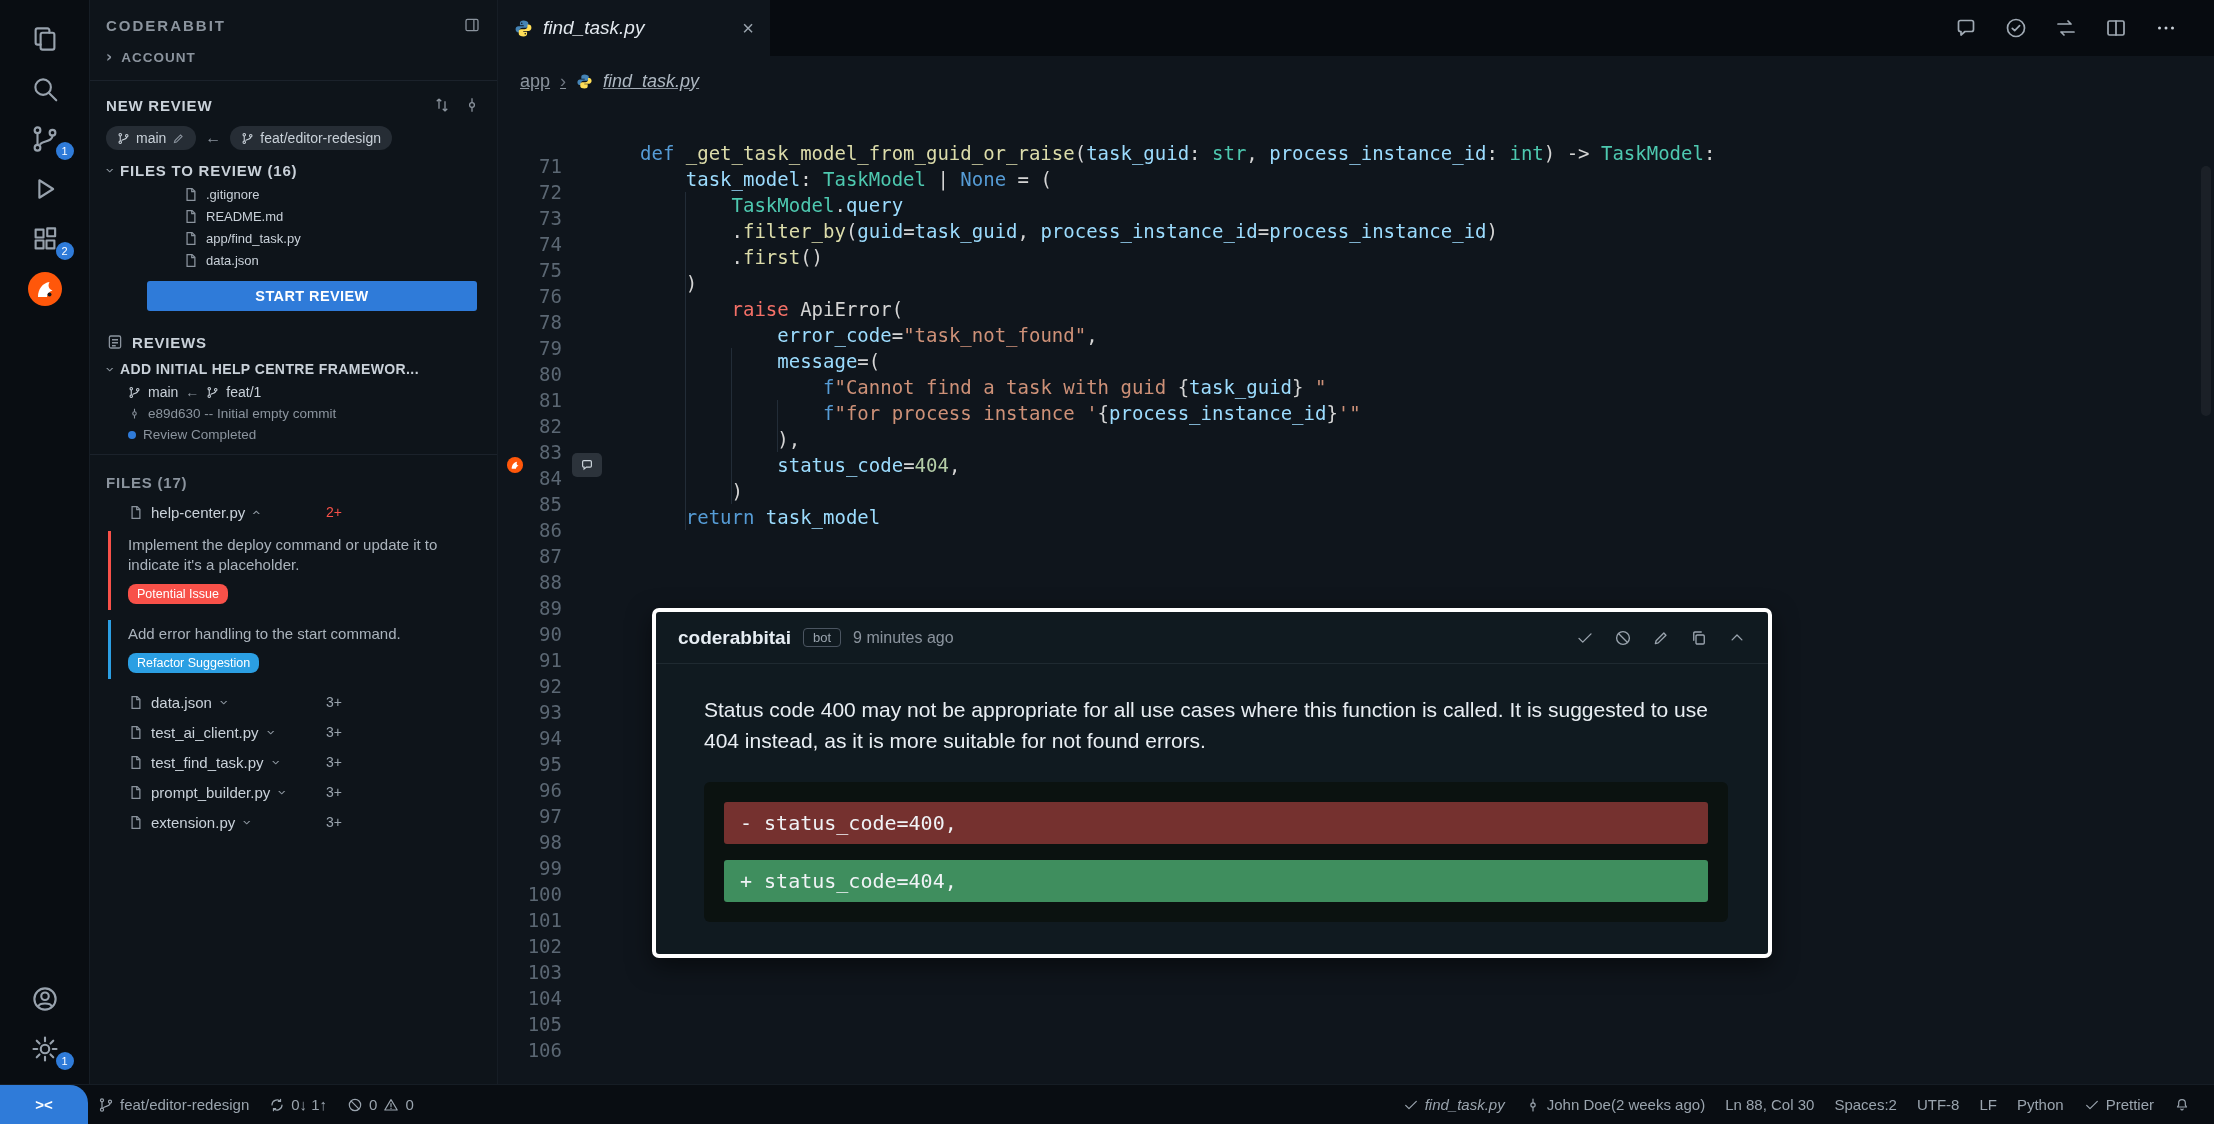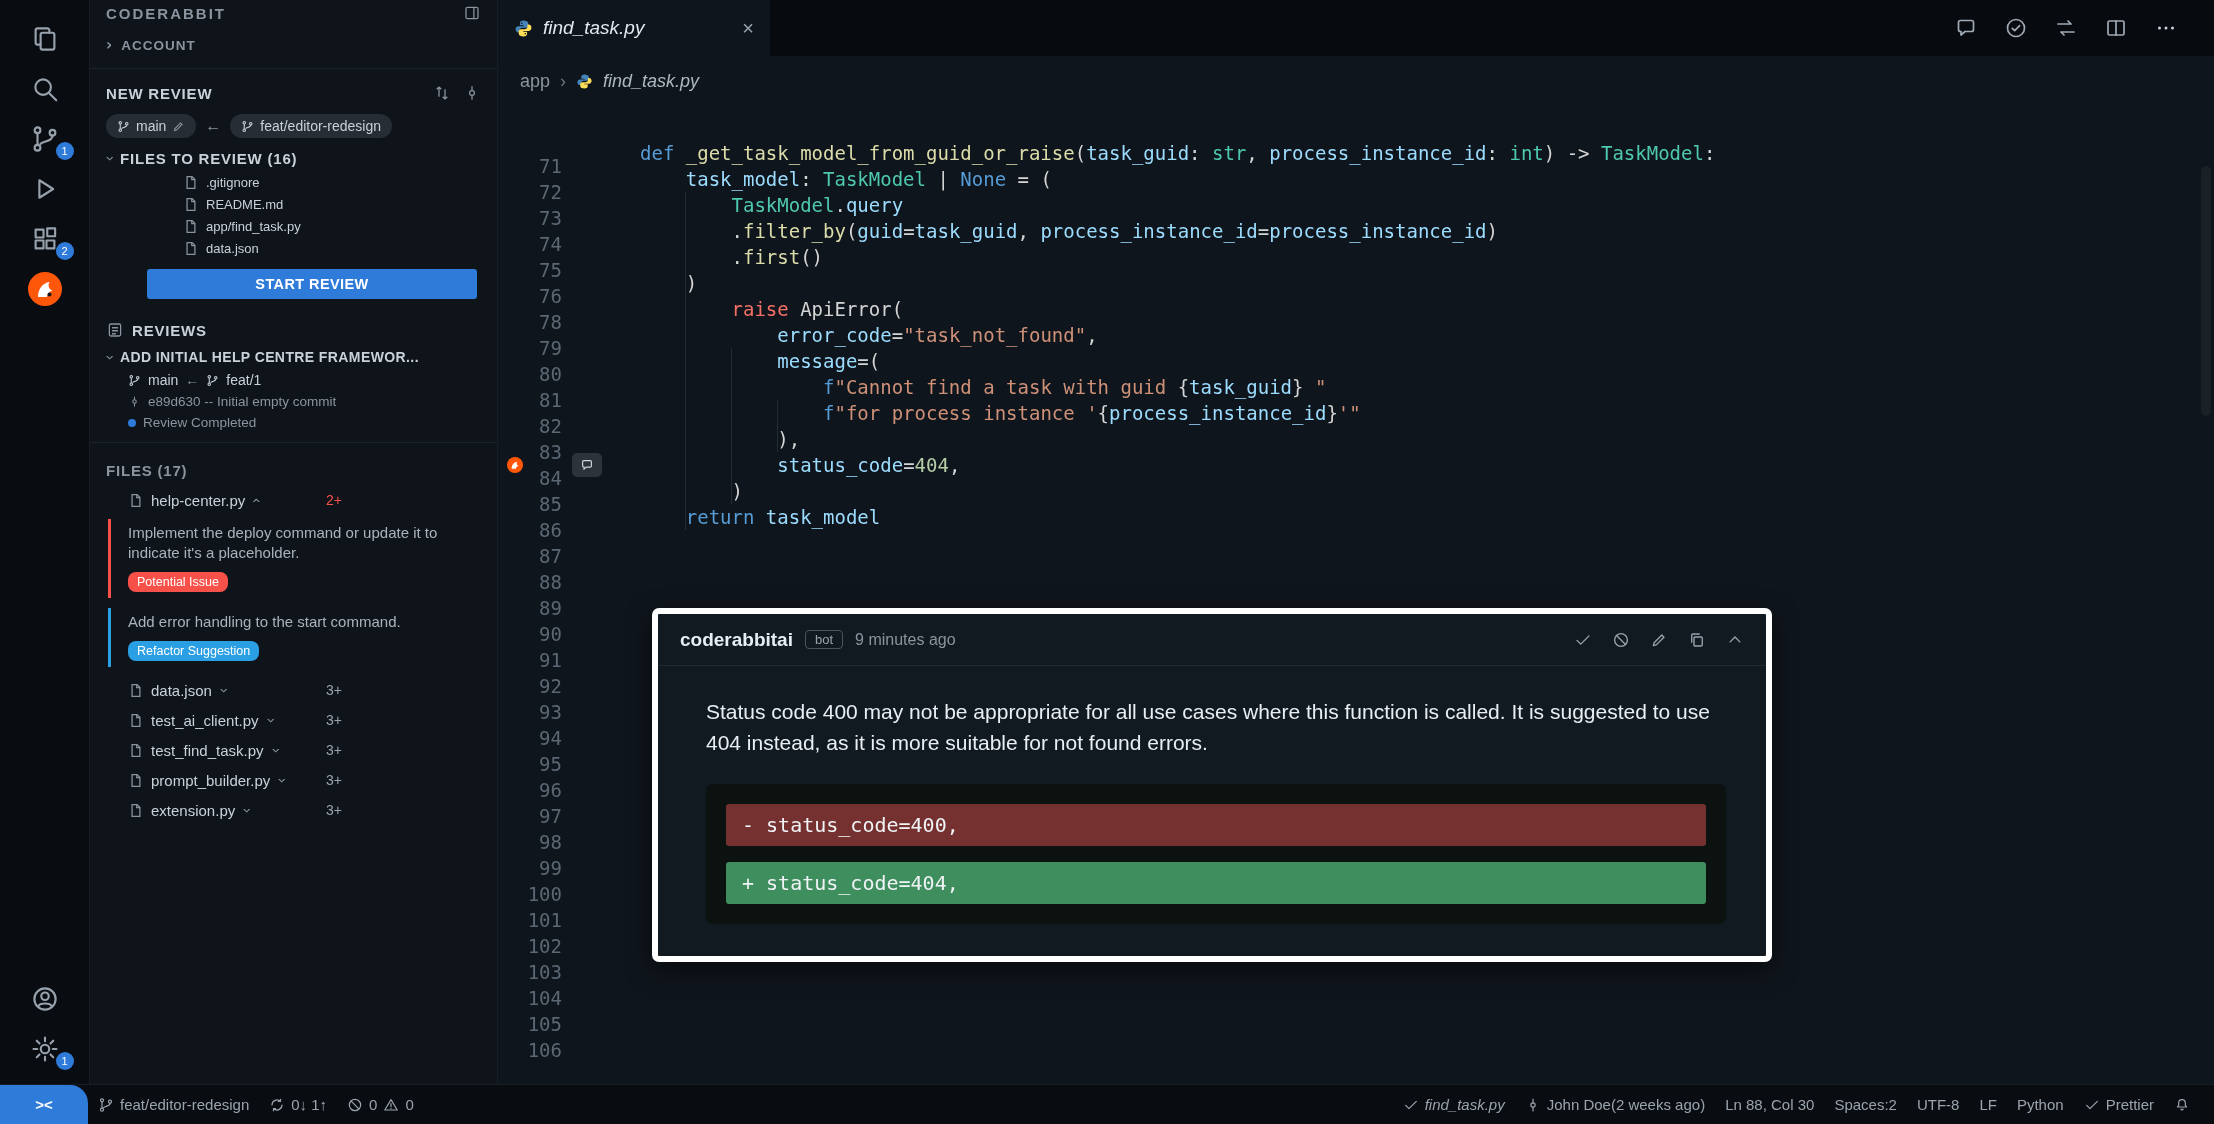--- a/index.html
+++ b/index.html
@@ -12,21 +12,21 @@
     display:flex; flex-direction:column; align-items:center; padding:14px 0 10px; flex:none; }
   .act { position:relative; width:90px; height:50px; display:flex; align-items:center; justify-content:center;
     background:none; border:none; cursor:pointer; color:#98a2ad; }
   .act svg.aic { width:30px; height:30px; fill:none; stroke:currentColor; stroke-width:1.7; stroke-linecap:round; stroke-linejoin:round; }
   .abadge { position:absolute; right:16px; bottom:4px; min-width:18px; height:18px; border-radius:9px;
     background:var(--accent,#2f7bd9); color:#fff; font-size:11px; line-height:18px; text-align:center; padding:0 4px; }
   .act-bottom { margin-top:auto; display:flex; flex-direction:column; }
 
   
   .sidebar { width:408px; background:#0e141a; border-right:1px solid #161d25; flex:none; overflow:hidden; font-size:14.5px; }
-  .sb-title-row { display:flex; justify-content:space-between; align-items:center; padding:4px 16px 10px; }
+  .sb-title-row { display:flex; justify-content:space-between; align-items:center; padding:16px 16px 10px; }
   .sb-title { font-size:15px; font-weight:bold; letter-spacing:2px; color:#8b949e; }
   .hicon { width:18px; height:18px; fill:none; stroke:#8b949e; stroke-width:1.7; cursor:pointer; }
   .sb-account { display:flex; align-items:center; gap:8px; padding:6px 16px; color:#8b949e;
     font-size:13.5px; font-weight:bold; letter-spacing:1px; cursor:pointer; }
   .divider { height:1px; background:#1b222b; margin:9px 0; }
   .chev { display:inline-block; color:#8b949e; font-family:"DejaVu Sans",sans-serif; font-size:15px; line-height:1; }
   .chev.d { transform:rotate(90deg); }
   .chev.u { transform:rotate(-90deg); }
   .nr-head { display:flex; justify-content:space-between; align-items:center; padding:6px 16px 4px; }
   .sec-label { font-size:15px; font-weight:bold; letter-spacing:0.8px; color:#c9d1d9; }
@@ -63,41 +63,41 @@
   .chip.refactor { background:var(--info,#2b9fe3); }
 
   
   .editor { flex:1; display:flex; flex-direction:column; background:#0f151c; min-width:0; }
   .tabbar { height:56px; background:#070b10; display:flex; align-items:stretch; flex:none; }
   .tab { width:272px; background:#0f151c; display:flex; align-items:center; gap:10px; padding:0 16px; cursor:pointer; }
   .tab-label { font-size:19px; font-style:italic; color:#e2e8ee; flex:1; }
   .tab-close { color:#9aa4ae; font-size:20px; line-height:1; cursor:pointer; }
   .editor-actions { margin-left:auto; display:flex; align-items:center; gap:26px; padding-right:36px; }
   .eaic { width:24px; height:24px; fill:none; stroke:#a0aab4; stroke-width:1.7; stroke-linecap:round; stroke-linejoin:round; cursor:pointer; }
-  .breadcrumb { height:50px; display:flex; align-items:center; gap:10px; padding-left:22px; font-size:18px; color:#8b949e; flex:none; }
+  .breadcrumb { height:50px; display:flex; align-items:center; gap:10px; padding-left:22px; font-size:18px; color:#8b949e; flex:none;text-decoration:underline; }
   .breadcrumb .file { font-style:italic; color:#aeb8c2; }
   .bsep { color:#6e7681; }
 
   .codearea { position:relative; flex:1; overflow:hidden; padding-top:34px;
     font-family:"DejaVu Sans Mono",monospace; font-size:19px; }
   .guide { position:absolute; width:1px; background:#222c37; z-index:0; }
   .crow { position:relative; z-index:1; display:flex; height:26px; line-height:26px; }
   .gutter { position:relative; width:142px; flex:none; }
   .lnum { position:absolute; left:0; top:0; width:64px; text-align:right; color:#5b6773;margin-top:13px; }
   .grabbit { position:absolute; left:8px; top:4px; }
   .gut-comment { position:absolute; left:74px; top:1px; width:30px; height:24px; background:#2c333b; border-radius:5px;
     display:flex; align-items:center; justify-content:center; cursor:pointer; }
   .gut-comment svg { width:14px; height:14px; fill:none; stroke:#cfd7de; stroke-width:2; }
   .ctext { white-space:pre; }
   .td { color:#d4d4d4; } .tb { color:#569cd6; } .tc { color:#56b6c2; } .tt { color:#4ec9b0; }
   .ty { color:#dcdcaa; } .tv { color:#9cdcfe; } .ts { color:#ce9178; } .tr { color:#f47067; } .tn { color:#b5cea8;text-align:right; }
 
   
   .inline-widget { position:absolute; z-index:2; top:502px; left:154px; width:1120px; background:#101a20;
-    border:6px solid #ffffff; border-radius:7px; box-shadow:0 8px 24px rgba(0,0,0,.5);
+    border:4px solid #ffffff; border-radius:7px; box-shadow:0 8px 24px rgba(0,0,0,.5);
     font-family:"Liberation Sans","DejaVu Sans",sans-serif; }
   .iw-head { display:flex; align-items:center; gap:12px; height:52px; padding:0 22px; border-bottom:1px solid #1f2a31; }
   .iw-author { font-size:19px; font-weight:bold; color:#e6edf3; }
   .iw-bot { border:1px solid #4b5561; border-radius:4px; padding:1px 9px; font-size:13px; color:#9aa4ae; }
   .iw-time { font-size:16px; color:#8b949e; }
   .iw-actions { margin-left:auto; display:flex; align-items:center; gap:20px; }
   .iwic { width:18px; height:18px; fill:none; stroke:#9aa4ae; stroke-width:1.8; stroke-linecap:round; stroke-linejoin:round; cursor:pointer; }
   .iw-body { padding:30px 40px 0 48px; font-size:21px; line-height:31px; color:#e9eef3; }
   .iw-diff { margin:26px 40px 32px 48px; background:#0b1210; border-radius:6px; padding:20px; }
   .diff-line { height:42px; line-height:42px; border-radius:3px; padding-left:16px; color:#f0f3f6;

